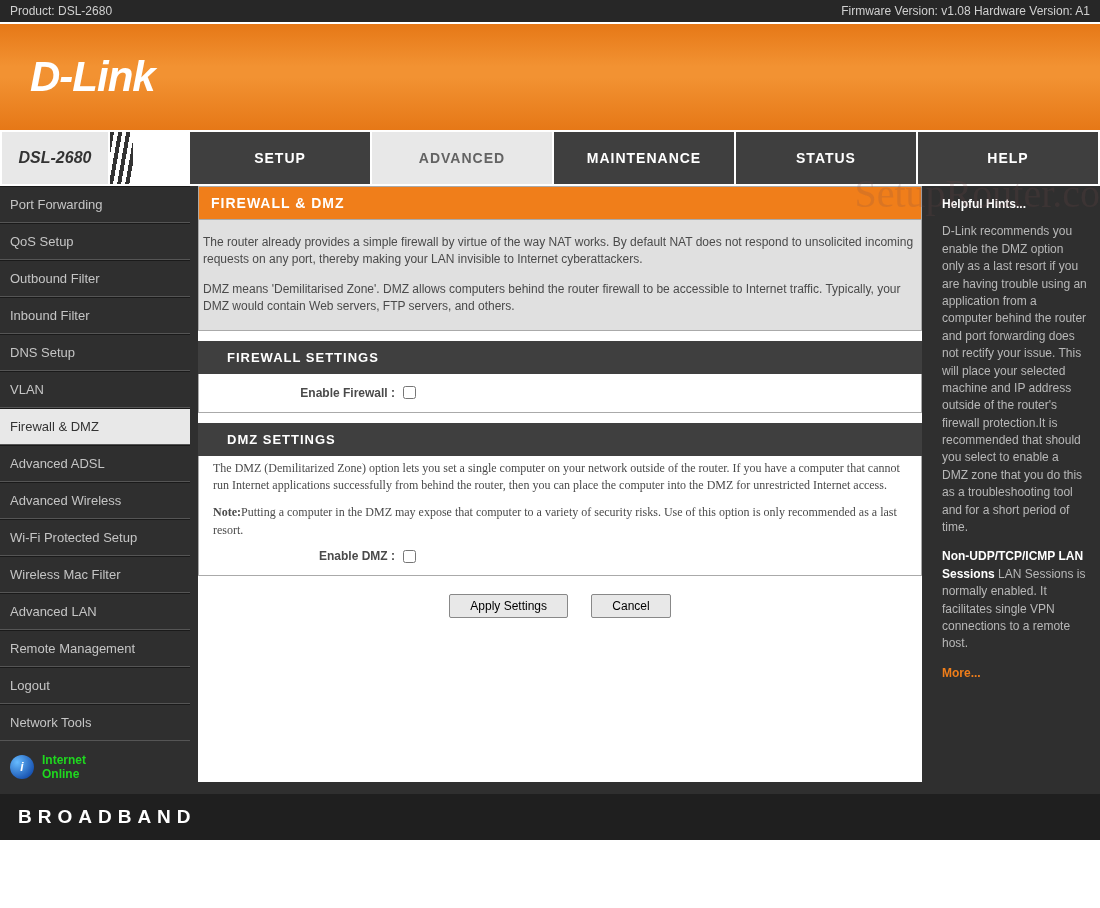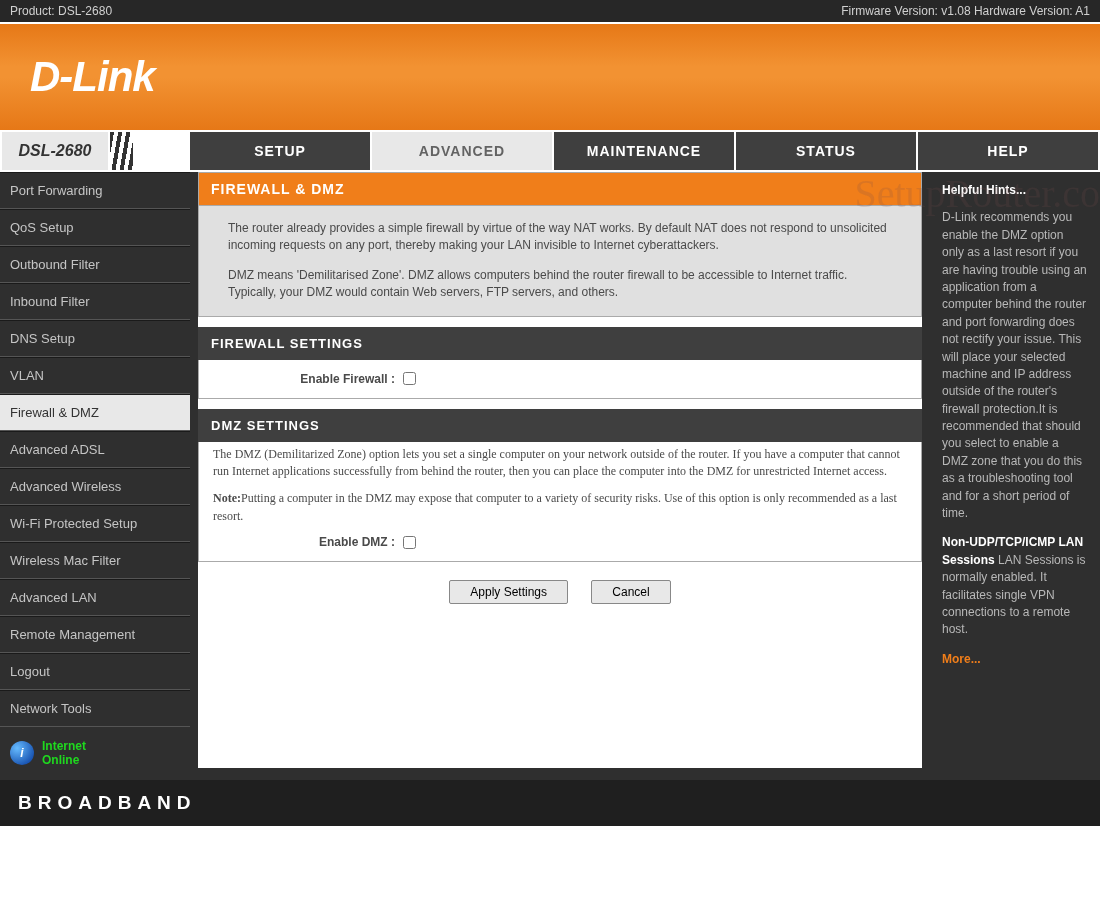--- a/index.html
+++ b/index.html
@@ -1,41 +1,41 @@
 <!DOCTYPE html>
 <html><head>
 <meta charset="utf-8">
 <style>
 * { box-sizing: border-box; margin: 0; padding: 0; }
 body { font-family: Verdana, Arial, sans-serif; font-size: 12px; background: #fff; }
 .container { width: 1100px; background: #fff; }
 .topbar { background: #272727; color: #d0d0d0; padding: 4px 10px; display: flex; justify-content: space-between; font-size: 12px; }
 .banner { height: 110px; background: linear-gradient(to bottom, #e67817 0%, #f29232 40%, #f29232 50%, #e67817 100%); border-top: 2px solid #fff; border-bottom: 2px solid #fff; display: flex; align-items: center; padding-left: 30px; }
 .banner-logo { color: #fff; font-size: 42px; font-weight: bold; font-style: italic; letter-spacing: -1px; }
-.navrow { display: flex; background: #fff; height: 40px; border-bottom: 2px solid #fff; }
+.navrow { display: flex; background: #fff; height: 54px; border-bottom: 2px solid #fff; }
 .nav-model { width: 110px; background: #e8e8e8; display: flex; align-items: center; justify-content: center; font-weight: bold; font-style: italic; font-size: 16px; color: #333; border-right: 2px solid #fff; border-left: 2px solid #fff; }
 .nav-slash { width: 25px; background: repeating-linear-gradient(100deg, #333 0, #333 4px, #fff 4px, #fff 8px); border-right: 2px solid #fff; }
 .nav-spacer { width: 55px; }
 .nav-tab { flex: 1; background: #3f3f3f; color: #fff; display: flex; align-items: center; justify-content: center; font-weight: bold; font-size: 14px; letter-spacing: 1px; border-right: 2px solid #fff; cursor: pointer; }
 .nav-tab.active { background: #e8e8e8; color: #636363; }
 .body-row { display: flex; background: #f9a8d4; }
 .sidebar { width: 190px; background: #2f2f2f; }
 .side-item { padding: 10px 10px; color: #c5c5c5; border-bottom: 1px solid #555; border-top: 1px solid #1a1a1a; font-size: 13px; cursor: pointer; }
 .side-item.active { background: #e8e8e8; color: #333; }
 .status-box { padding: 12px 10px; display: flex; align-items: center; gap: 8px; }
 .status-icon { width: 24px; height: 24px; border-radius: 50%; background: radial-gradient(circle at 30% 30%, #6bf, #039); display: flex; align-items: center; justify-content: center; color: #fff; font-weight: bold; font-style: italic; }
 .status-text { color: #1fd81f; font-weight: bold; line-height: 1.2; }
 .reboot-wrap { padding: 10px 0 20px; text-align: center; }
 .btn { background: #e8e8e8; border: 1px solid #888; padding: 4px 14px; font-size: 12px; cursor: pointer; border-radius: 2px; }
 .main { flex: 1; background: #fff; padding: 0; border: 8px solid #2f2f2f; border-top: none; border-bottom: 12px solid #2f2f2f; }
 .main-inner { background: #fff; padding: 0; }
 .section-title { background: #f07e1a; color: #fff; padding: 8px 12px; font-weight: bold; font-size: 14px; letter-spacing: 1px; border: 1px solid #aaa; border-bottom: none; }
-.intro-box { background: #e0e0e0; border: 1px solid #aaa; padding: 14px 29px; color: #4a4a4a; line-height: 1.45; font-size: 12px; }
+.intro-box { background: #e0e0e0; border: 1px solid #aaa; padding: 14px 4px; color: #4a4a4a; line-height: 1.45; font-size: 12px; }
 .intro-box p { margin-bottom: 12px; }
-.subsection-title { background: #3f3f3f; color: #fff; padding: 8px 12px; font-weight: bold; font-size: 13px; letter-spacing: 1px; margin-top: 10px; border: 1px solid #3f3f3f; }
+.subsection-title { background: #3f3f3f; color: #fff; padding: 8px 28px; font-weight: bold; font-size: 13px; letter-spacing: 1px; margin-top: 10px; border: 1px solid #3f3f3f; }
 .sub-body { border: 1px solid #aaa; border-top: none; padding: 4px 14px; font-size: 12px; color: #4a4a4a; }
 .sub-body p { margin-bottom: 10px; line-height: 1.45; font-family: Liberation Serif, serif; }
 .form-row { display: flex; align-items: center; margin: 8px 0; }
 .form-label { width: 190px; text-align: right; font-weight: bold; padding-right: 8px; }
 .form-row input[type=text] { border: 1px solid #888; padding: 2px 4px; font-size: 12px; background: #f5f5f5; }
 .form-row select { border: 1px solid #888; padding: 1px 2px; font-size: 12px; background: #f5f5f5; width: 130px; height: 20px; }
 .arrow-btn { background: #e8e8e8; border: 1px solid #888; padding: 1px 10px; margin: 0 10px; cursor: pointer; font-size: 12px; }
 .action-row { text-align: center; padding: 18px 0 12px; }
 .action-row .btn { margin: 0 10px; padding: 4px 20px; }
 .hints { width: 170px; background: #2f2f2f; color: #b8b8b8; padding: 10px 12px; font-size: 12px; line-height: 1.45; }

